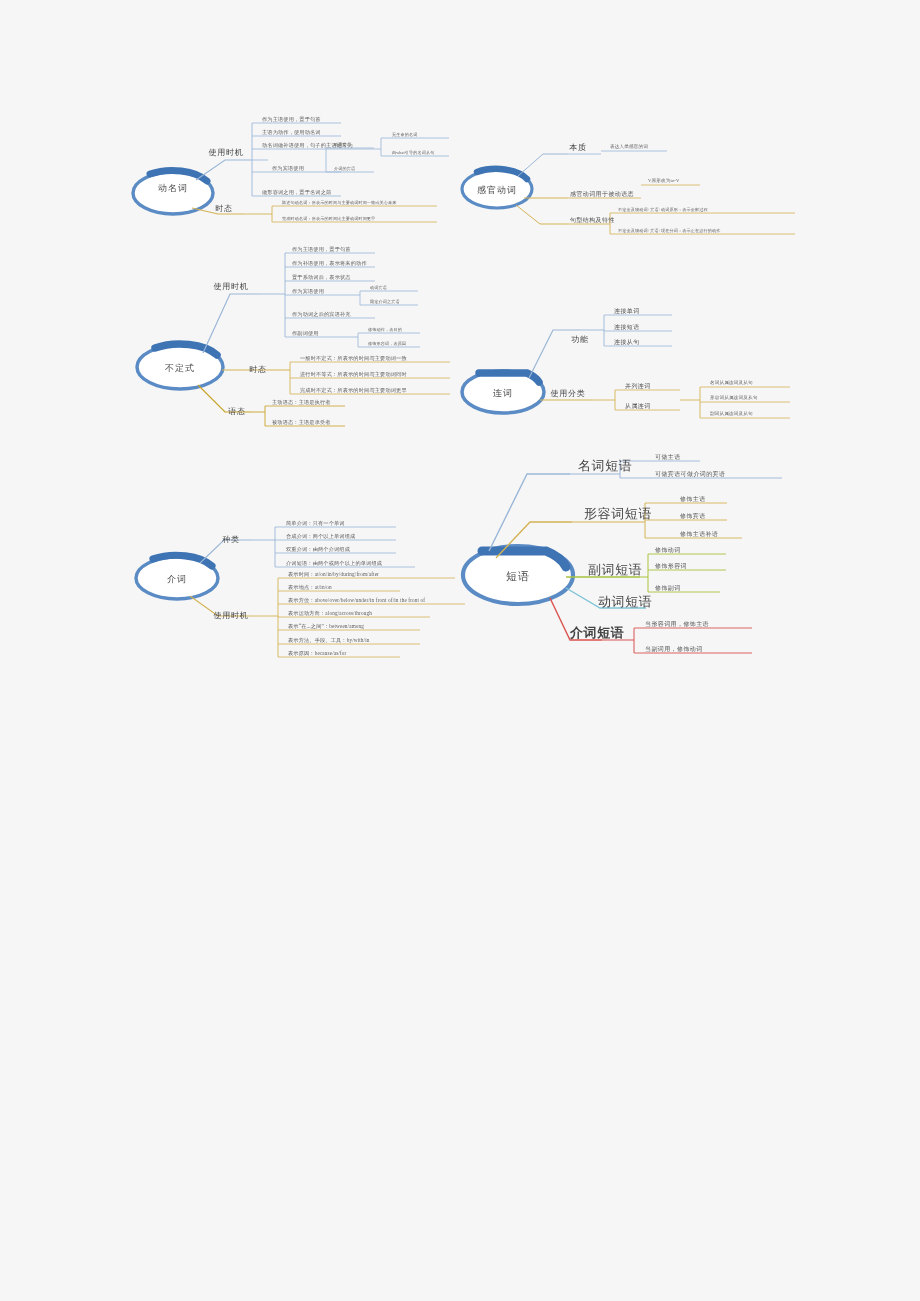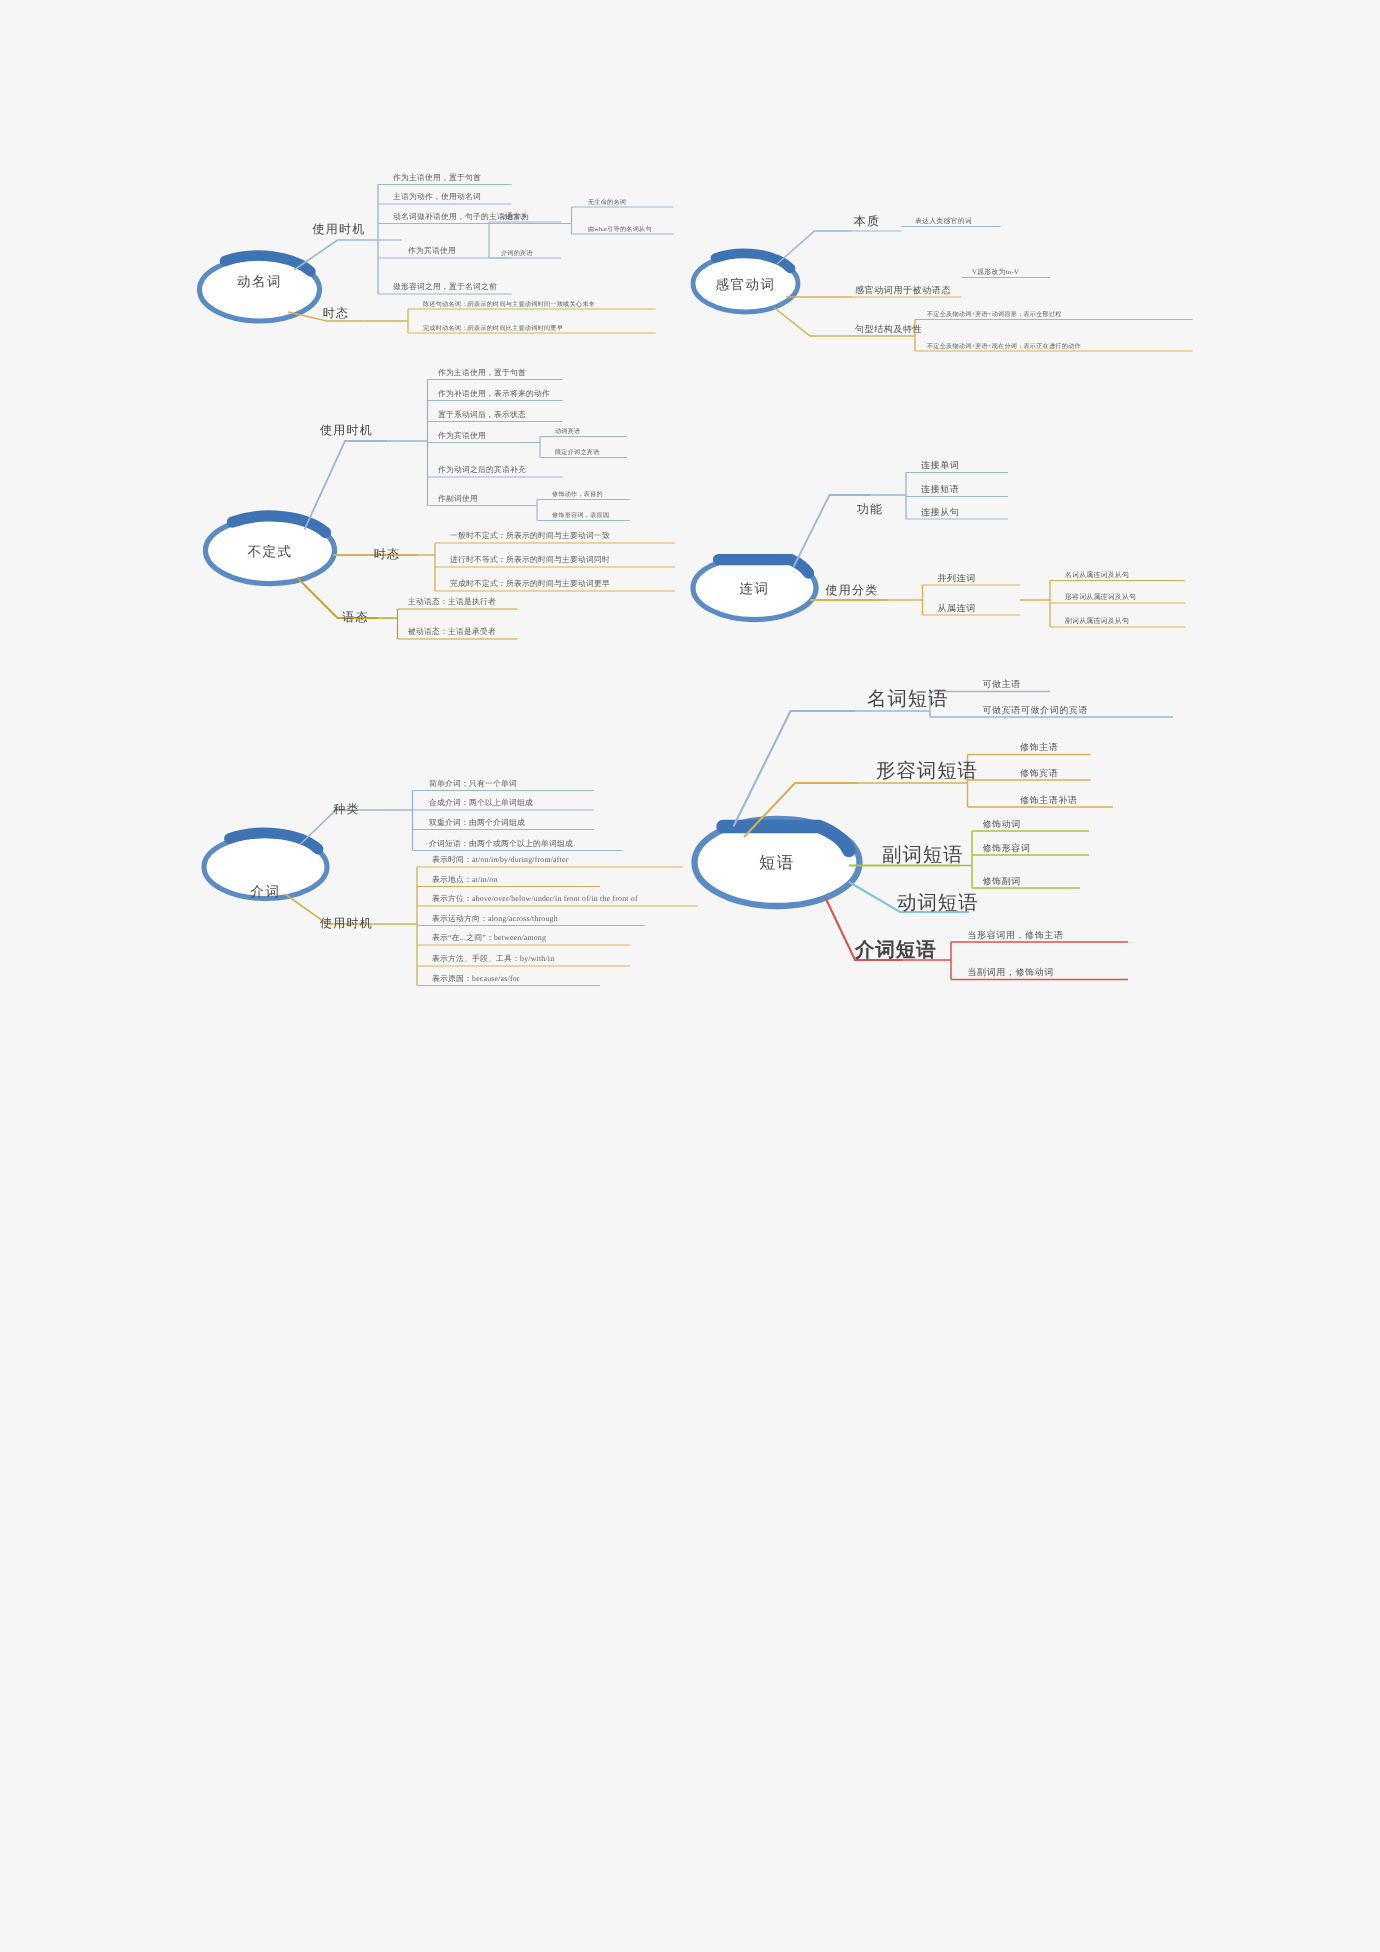--- a/index.html
+++ b/index.html
@@ -231,21 +231,21 @@
   <div class="node-label leaf-label mid" style="left:614px;top:314px;">连接单词</div>
   <div class="node-label leaf-label mid" style="left:614px;top:330px;">连接短语</div>
   <div class="node-label leaf-label mid" style="left:614px;top:345px;">连接从句</div>
 
   <div class="node-label leaf-label mid" style="left:625px;top:389px;">并列连词</div>
   <div class="node-label leaf-label mid" style="left:625px;top:409px;">从属连词</div>
   <div class="node-label leaf-label sm" style="left:710px;top:386px;">名词从属连词及从句</div>
   <div class="node-label leaf-label sm" style="left:710px;top:401px;">形容词从属连词及从句</div>
   <div class="node-label leaf-label sm" style="left:710px;top:417px;">副词从属连词及从句</div>
 
-  <div class="node-label root-label" style="left:177px;top:579px;margin-top:16px;">介词</div>
+  <div class="node-label root-label" style="left:177px;top:579px;">介词</div>
   <div class="node-label l1-label" style="left:231px;top:540px;">种类</div>
   <div class="node-label l1-label" style="left:231px;top:616px;">使用时机</div>
 
   <div class="node-label leaf-label" style="left:286px;top:526px;">简单介词：只有一个单词</div>
   <div class="node-label leaf-label" style="left:286px;top:539px;">合成介词：两个以上单词组成</div>
   <div class="node-label leaf-label" style="left:286px;top:552px;">双重介词：由两个介词组成</div>
   <div class="node-label leaf-label" style="left:286px;top:566px;">介词短语：由两个或两个以上的单词组成</div>
 
   <div class="node-label leaf-label" style="left:288px;top:577px;">表示时间：at/on/in/by/during/from/after</div>
   <div class="node-label leaf-label" style="left:288px;top:590px;">表示地点：at/in/on</div>

